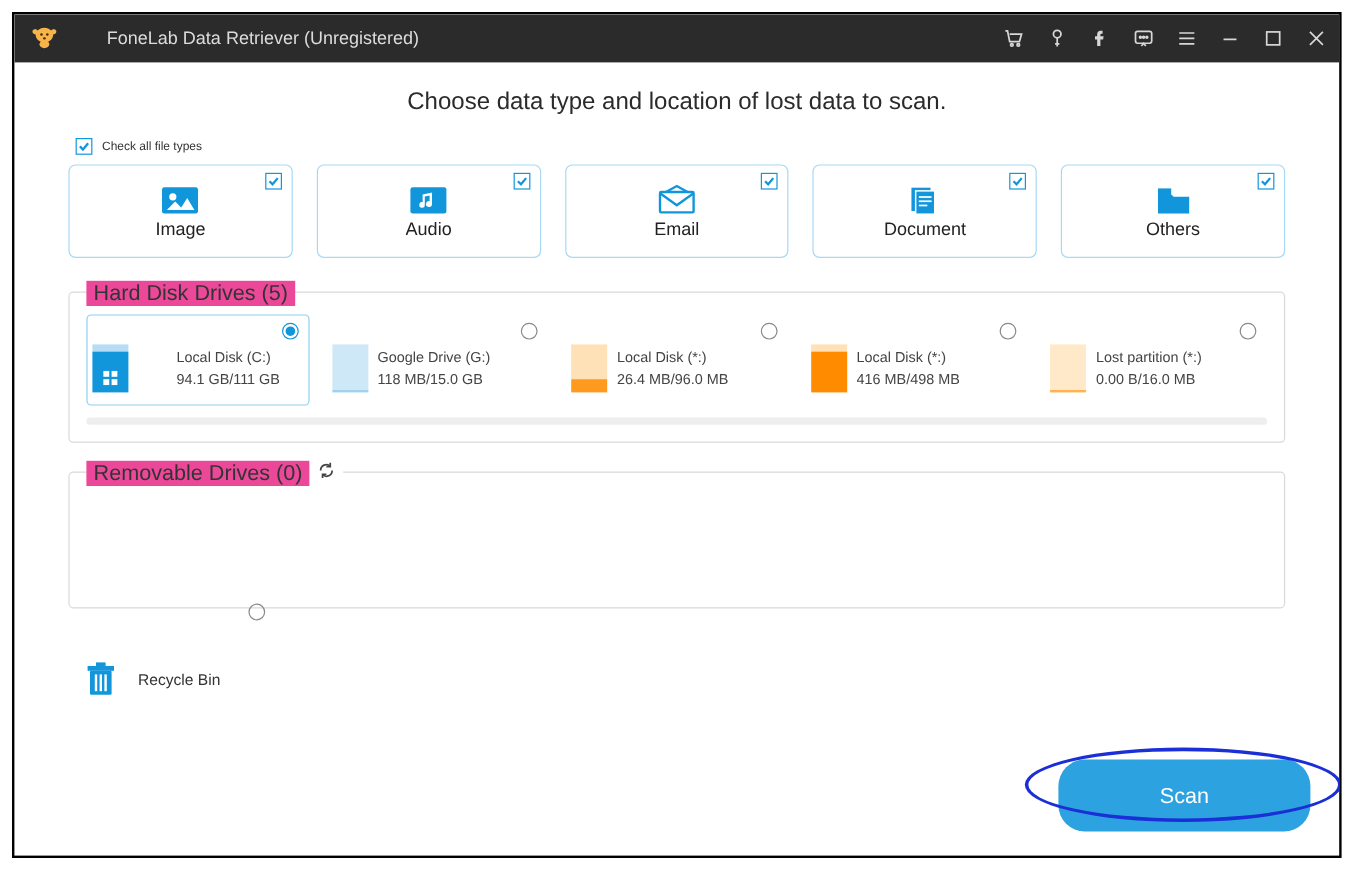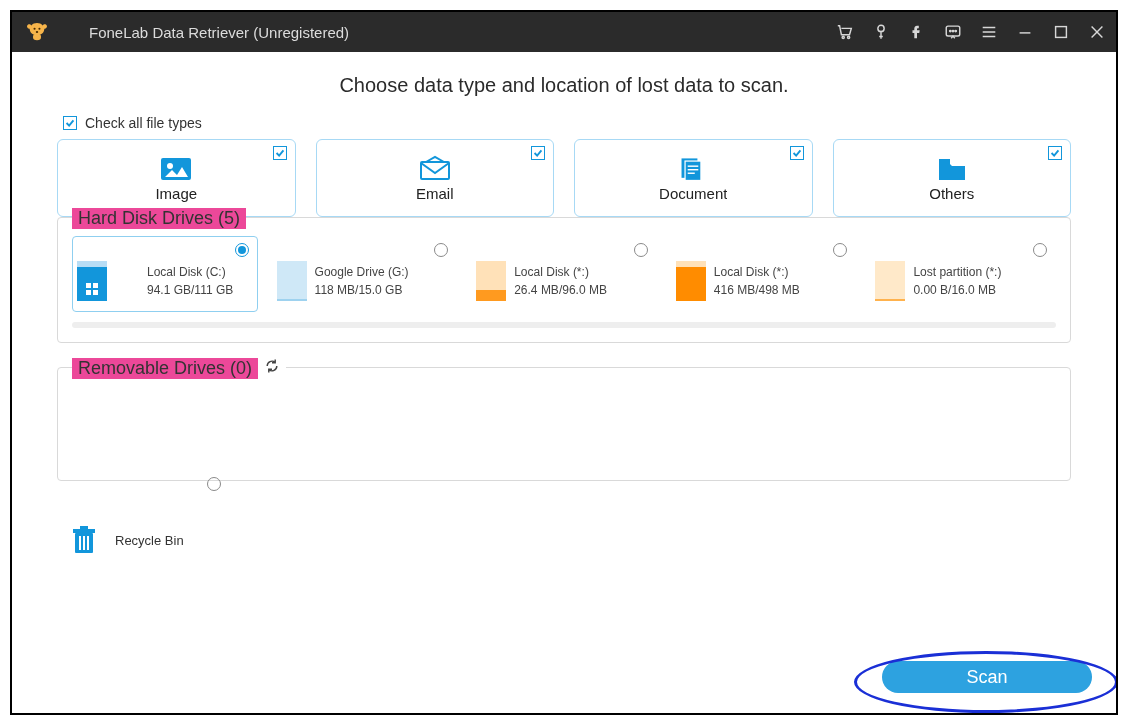--- a/index.html
+++ b/index.html
@@ -12,25 +12,25 @@
   .app-title { font-size:15px; color:#dcdcdc; flex:0 0 auto;margin-left:27px; }
   .titlebar-spacer { flex:1; }
   .titlebar-icons { display:flex; align-items:center; gap:18px; color:#d7d7d7; }
   .titlebar-icons .ticon { width:18px; height:18px; display:flex; align-items:center; justify-content:center; cursor:pointer; }
   .titlebar-icons svg { stroke:#d7d7d7; fill:none; stroke-width:1.6; }
 
   
   .main { padding: 22px 45px 0 45px; }
   .heading { text-align:center; font-size:20px; color:#2b2b2b; margin-bottom:18px; }
 
-  .checkall { display:flex; align-items:center; gap:8px; margin: 0 0 8px 6px; font-size:14px; color:#333; }
+  .checkall { display:flex; align-items:center; gap:8px; margin: 0 0 8px 6px; font-size:10px; color:#333; }
   .chk { width:14px; height:14px; border:1.5px solid #1296db; display:inline-flex; align-items:center; justify-content:center; background:#fff; }
   .chk svg { width:12px; height:12px; stroke:#1296db; fill:none; stroke-width:2.2; }
 
-  .type-row { display:flex; gap:20px; }
+  .type-row { display:flex; gap:20px; margin-bottom:28px; }
   .type-card { flex:1; height:78px; border:1.5px solid #a7d9f5; border-radius:6px; position:relative; display:flex; flex-direction:column; align-items:center; justify-content:center; cursor:pointer; background:#fff; }
   .type-card .mini-chk { position:absolute; top:6px; right:8px; }
   .type-card .type-icon { width:34px; height:28px; display:flex; align-items:center; justify-content:center; margin-bottom:2px; }
   .type-card .type-icon svg { fill:#1296db; }
   .type-card .type-label { font-size:15px; color:#222; white-space:nowrap; overflow:hidden; max-width:80px; text-align:center; }
 
   
   .section { border:1px solid #d9d9d9; border-radius:4px; padding:18px 14px 14px 14px; margin-bottom:24px; position:relative; }
   .section-legend { position:absolute; top:-10px; left:14px; background:#ec4899; padding:0 6px; font-size:18px; color:#333; }
   .refresh-btn { position:absolute; top:-10px; left:200px; background:#fff; padding:0 6px; cursor:pointer; }
@@ -55,21 +55,21 @@
   
   .recycle-row { display:flex; align-items:center; gap:18px; margin-left:14px; margin-top:-4px; }
   .recycle-icon { width:26px; height:30px; }
   .recycle-icon svg { fill:#1296db; }
   .recycle-label { font-size:13px; color:#333; }
   .recycle-radio-wrap { position:relative; width:160px; height:30px; }
   .recycle-radio { position:absolute; top:-24px; left:136px; width:14px; height:14px; border:1.5px solid #8a8a8a; border-radius:50%; }
 
   
   .scan-wrap { position:absolute; right:24px; bottom:20px; }
-  .scan-btn { width:210px; height:32px; border:none; border-radius:22px; background:#2da2e0; color:#fff; font-size:18px; cursor:pointer; }
+  .scan-btn { width:210px; height:60px; border:none; border-radius:22px; background:#2da2e0; color:#fff; font-size:18px; cursor:pointer; }
   .annot-ellipse { position:absolute; left:-28px; top:-10px; width:264px; height:62px; border:3px solid #1a2fd6; border-radius:50%; pointer-events:none; }
 
 </style>
 </head>
 <body>
 
 <div class="window">
 
   <div class="titlebar">
     <div class="logo">
@@ -157,20 +157,34 @@
         <div class="type-icon">
           <svg viewBox="0 0 34 28" width="34" height="28">
               <rect x="2" y="3" width="30" height="22" rx="2" fill="#1296db"></rect>
               <circle cx="11" cy="11" r="3" fill="#fff"></circle>
               <path d="M6 22l7-7 5 5 5-8 6 10H6z" fill="#fff"></path>
             </svg>
         </div>
         <div class="type-label">Image</div>
       </div>
 
+      <div class="type-card">
+        <span class="chk mini-chk">
+            <svg viewBox="0 0 14 14">
+              <path d="M3 7l3 3 5-6"></path>
+            </svg>
+          </span>
+        <div class="type-icon">
+          <svg viewBox="0 0 34 28" width="34" height="28">
+              <rect x="2" y="3" width="30" height="22" rx="2" fill="#1296db"></rect>
+              <path d="M20 8v9a2.5 2.5 0 1 1-2-2.45V10l-4 .8v7a2.3 2.3 0 1 1-1.8-2.3V9l8-1.5z" fill="#fff"></path>
+            </svg>
+        </div>
+        <div class="type-label">Audio</div>
+      </div>
 
 
       <div class="type-card">
         <span class="chk mini-chk">
             <svg viewBox="0 0 14 14">
               <path d="M3 7l3 3 5-6"></path>
             </svg>
           </span>
         <div class="type-icon">
           <svg viewBox="0 0 34 28" width="34" height="28">

